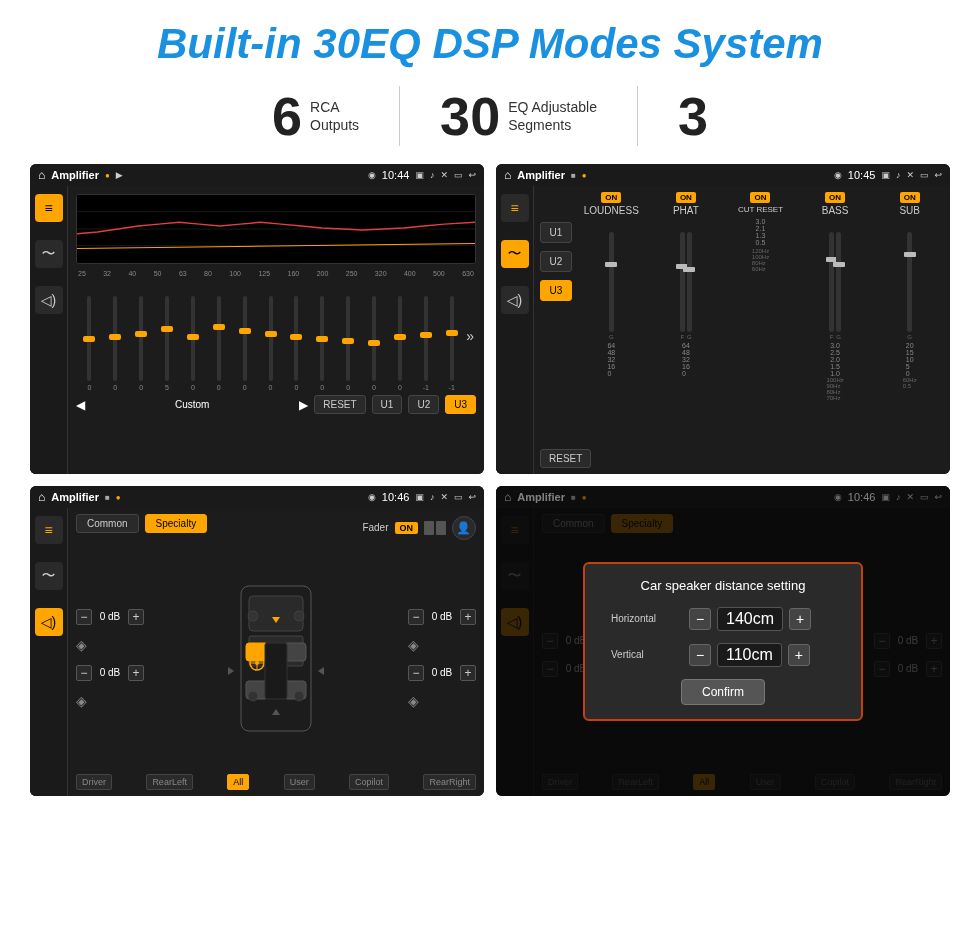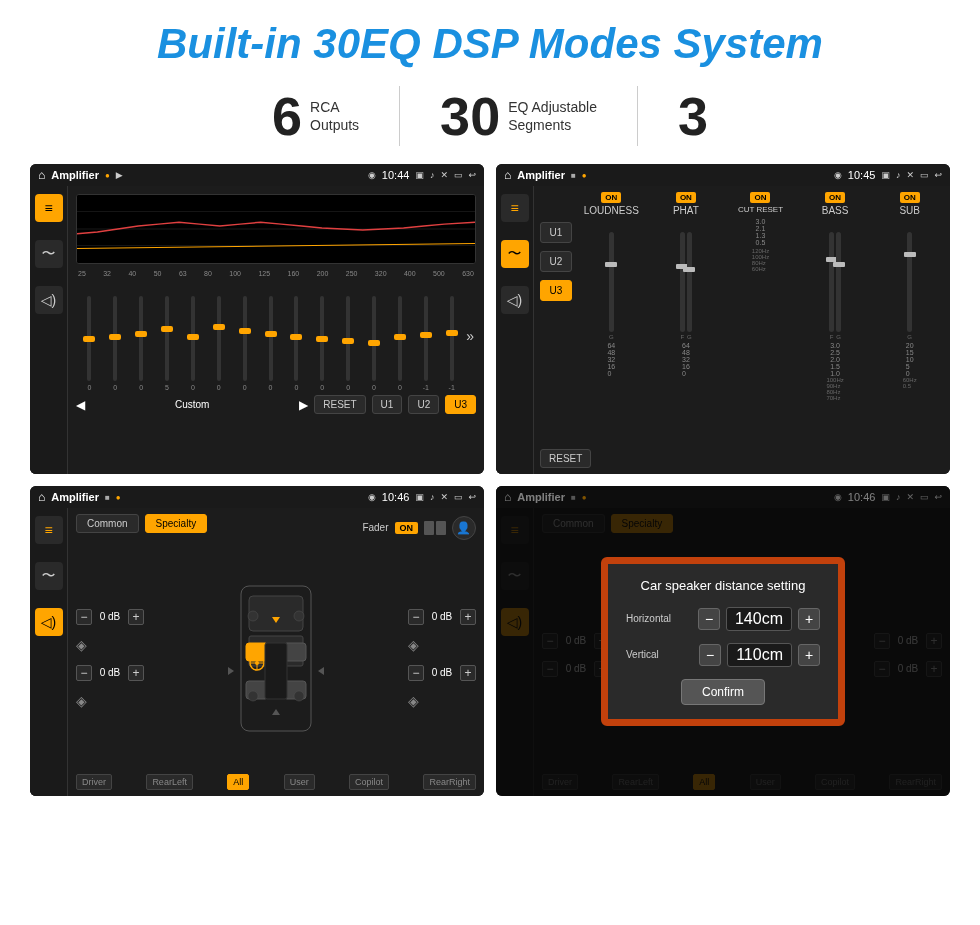--- a/index.html
+++ b/index.html
@@ -382,24 +382,24 @@
       position: absolute;
       top: 0; left: 0; right: 0; bottom: 0;
       background: rgba(0,0,0,0.5);
       display: flex;
       align-items: center;
       justify-content: center;
       z-index: 10;
     }
     .dialog-box {
       background: #2a2a2a;
-      border: 7px solid #c2410c;
+      border: 2px solid #c2410c;
       border-radius: 6px;
-      padding: 14px 18px;
-      width: 244px;
+      padding: 14px 26px;
+      width: 280px;
     }
     .dialog-title {
       font-size: 13px;
       color: #fff;
       margin-bottom: 14px;
       text-align: center;
     }
     .dialog-row {
       display: flex;
       align-items: center;

